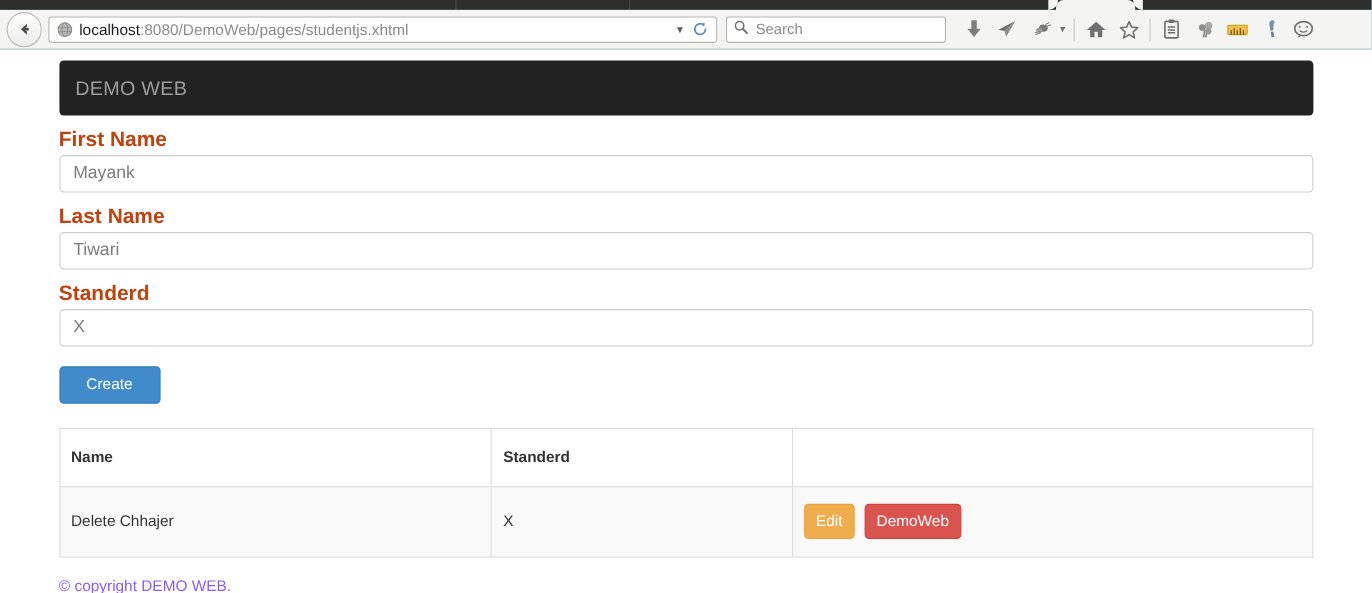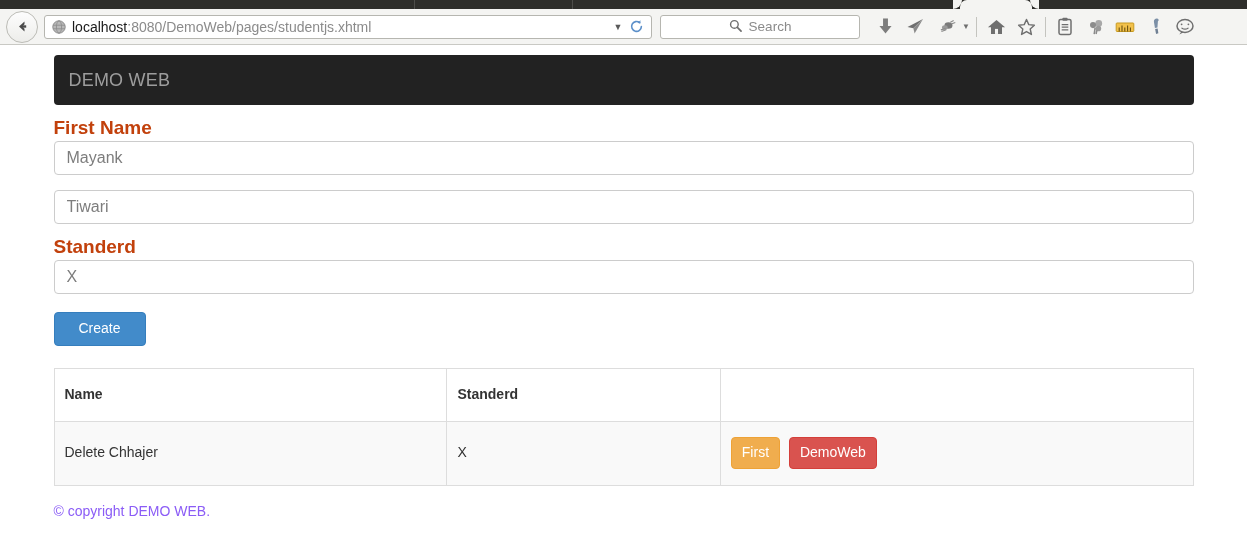--- a/index.html
+++ b/index.html
@@ -120,21 +120,20 @@
     width: 200px;
     height: 24px;
     background: #ffffff;
     border: 1px solid #b6b6b0;
     border-radius: 3px;
     display: flex;
     align-items: center;
     padding: 0 6px;
     box-sizing: border-box;
     margin-right: 10px;
-    justify-content: center;
   }
   .searchbar .search-ph {
     font-size: 13.5px;
     color: #8b8b8b;
     margin-left: 7px;
     line-height: 20px;
   }
 
   .toolbar-icons { display: flex; align-items: center; flex: 1 1 auto; }
   .tb-btn {
@@ -410,20 +409,21 @@
     <div class="navbar-demo">
       <span class="navbar-brand">DEMO WEB</span>
     </div>
 
     <div class="form-group">
       <label class="form-label">First Name</label>
       <input class="form-control" type="text" value="Mayank" style="">
     </div>
 
     <div class="form-group">
+      <label class="form-label">Last Name</label>
       <input class="form-control" type="text" value="Tiwari" style="">
     </div>
 
     <div class="form-group">
       <label class="form-label">Standerd</label>
       <input class="form-control" type="text" value="X" style="">
     </div>
 
     <div class="btn-row">
       <button class="btn btn-primary">Create</button>
@@ -436,21 +436,21 @@
             <th style="width:34.5%">Name</th>
             <th style="width:24%">Standerd</th>
             <th></th>
           </tr>
         </thead>
         <tbody>
           <tr>
             <td>Delete Chhajer</td>
             <td>X</td>
             <td class="actions">
-              <button class="btn btn-warning btn-sm">First</button>
+              <button class="btn btn-warning btn-sm">Edit</button>
               <button class="btn btn-danger btn-sm">DemoWeb</button>
             </td>
           </tr>
         </tbody>
       </table>
     </div>
 
     <div class="footer">© copyright DEMO WEB.</div>
 
   </div>

